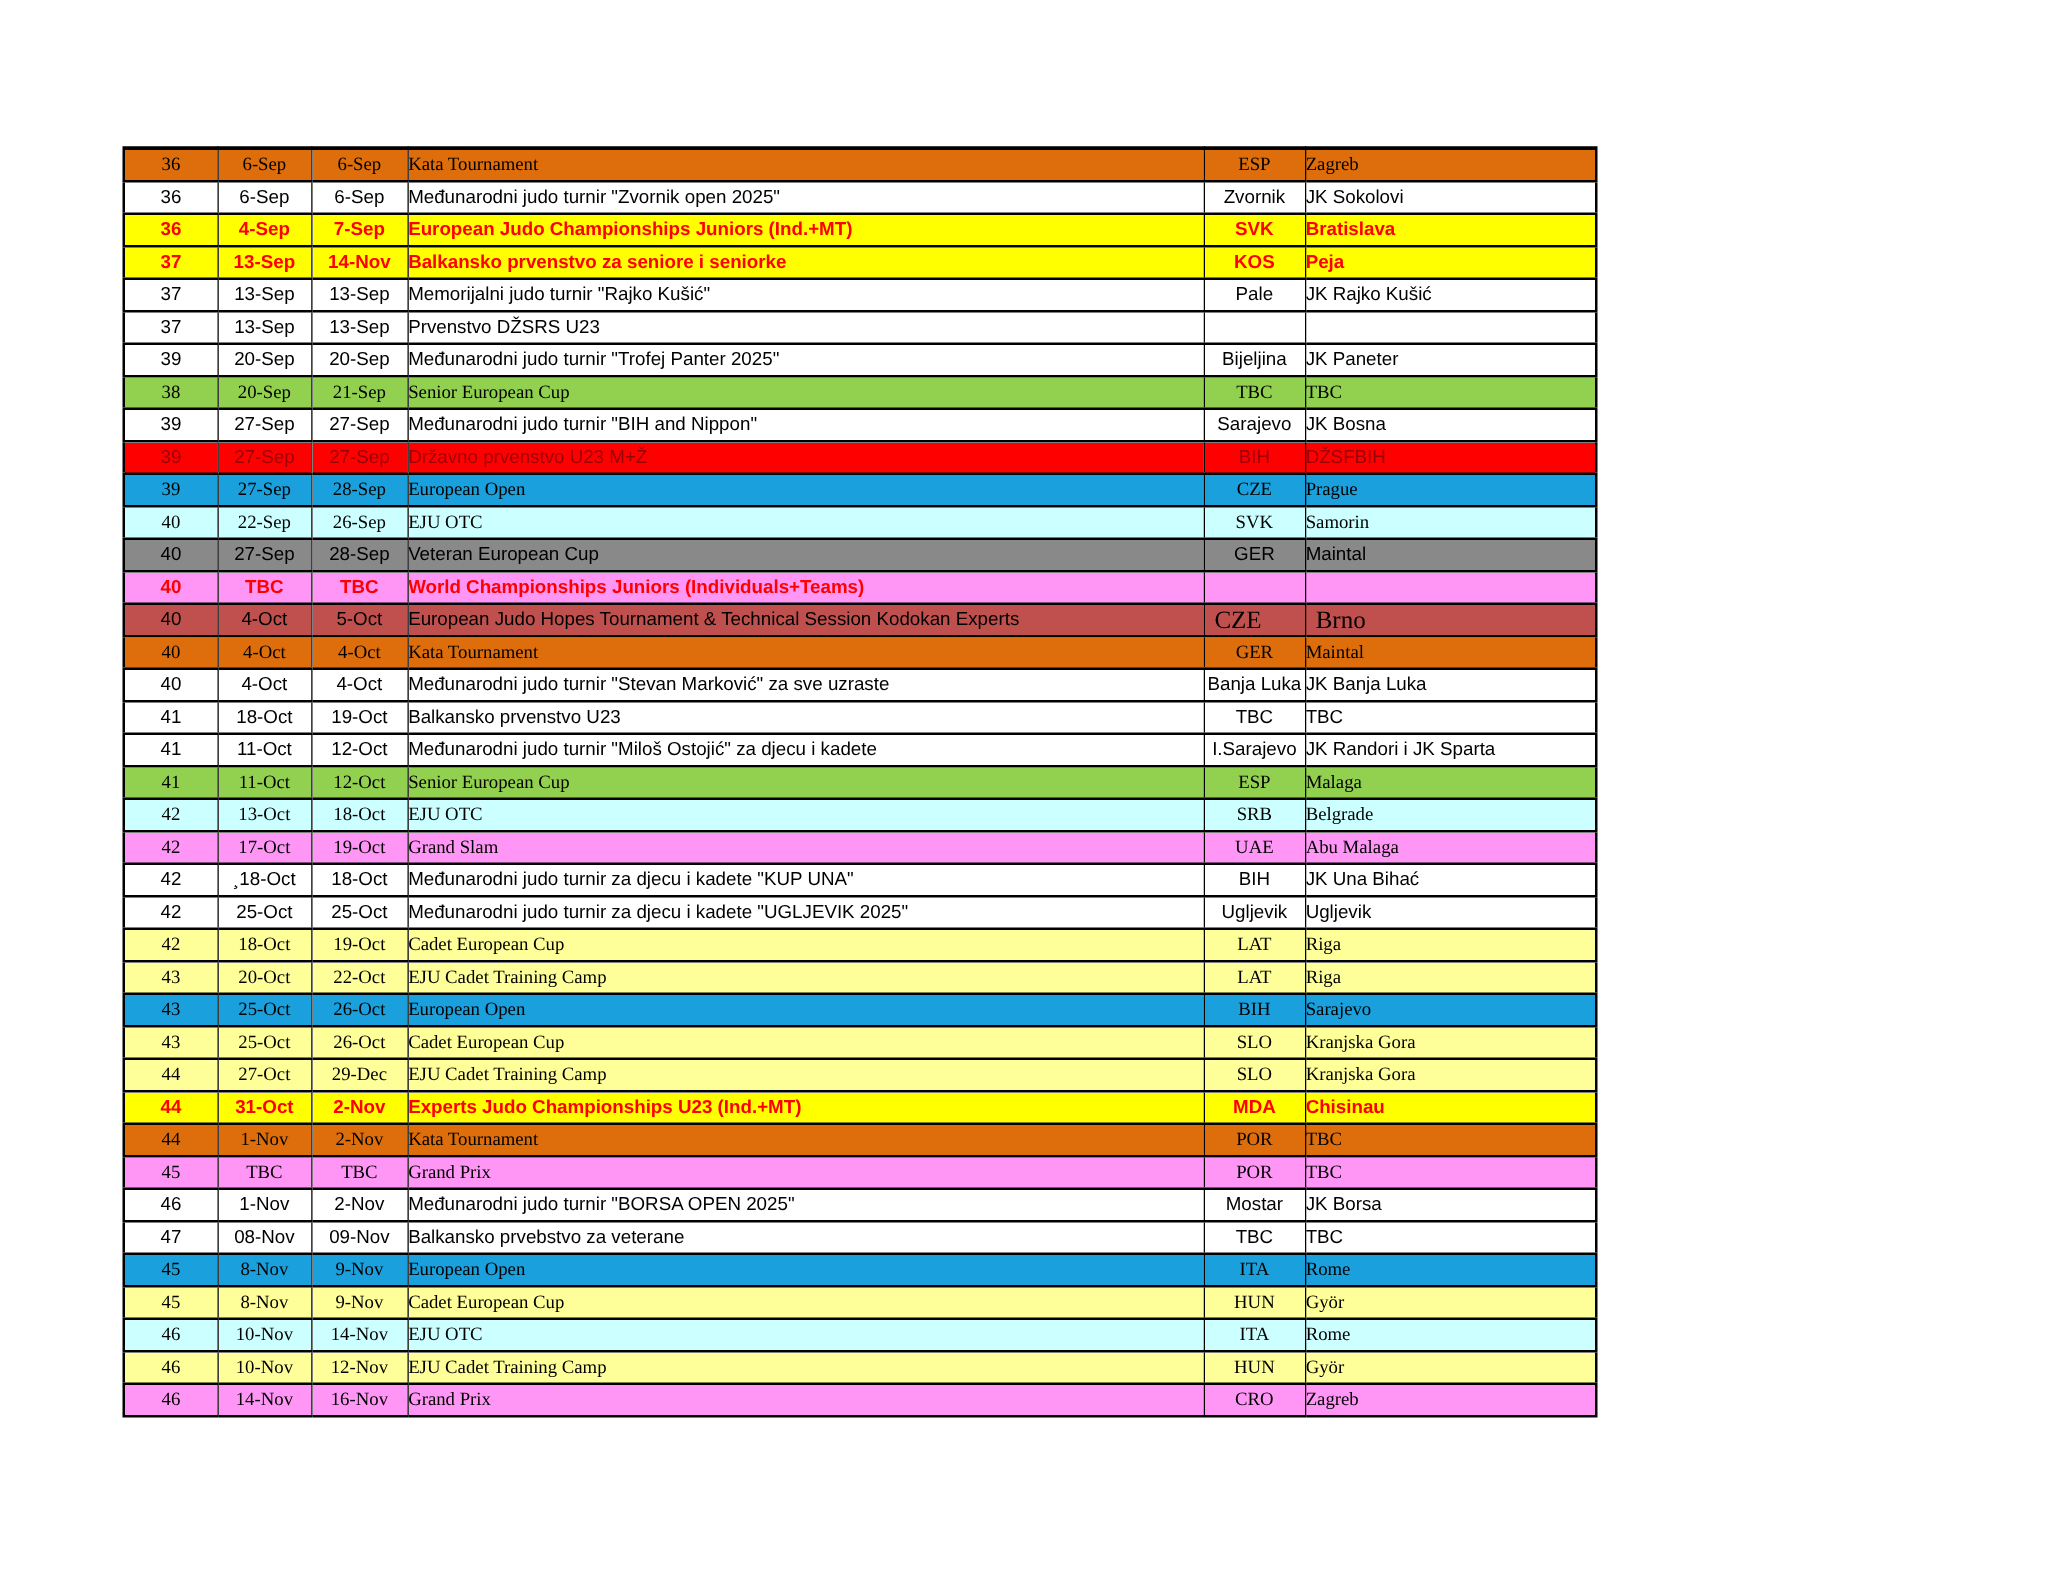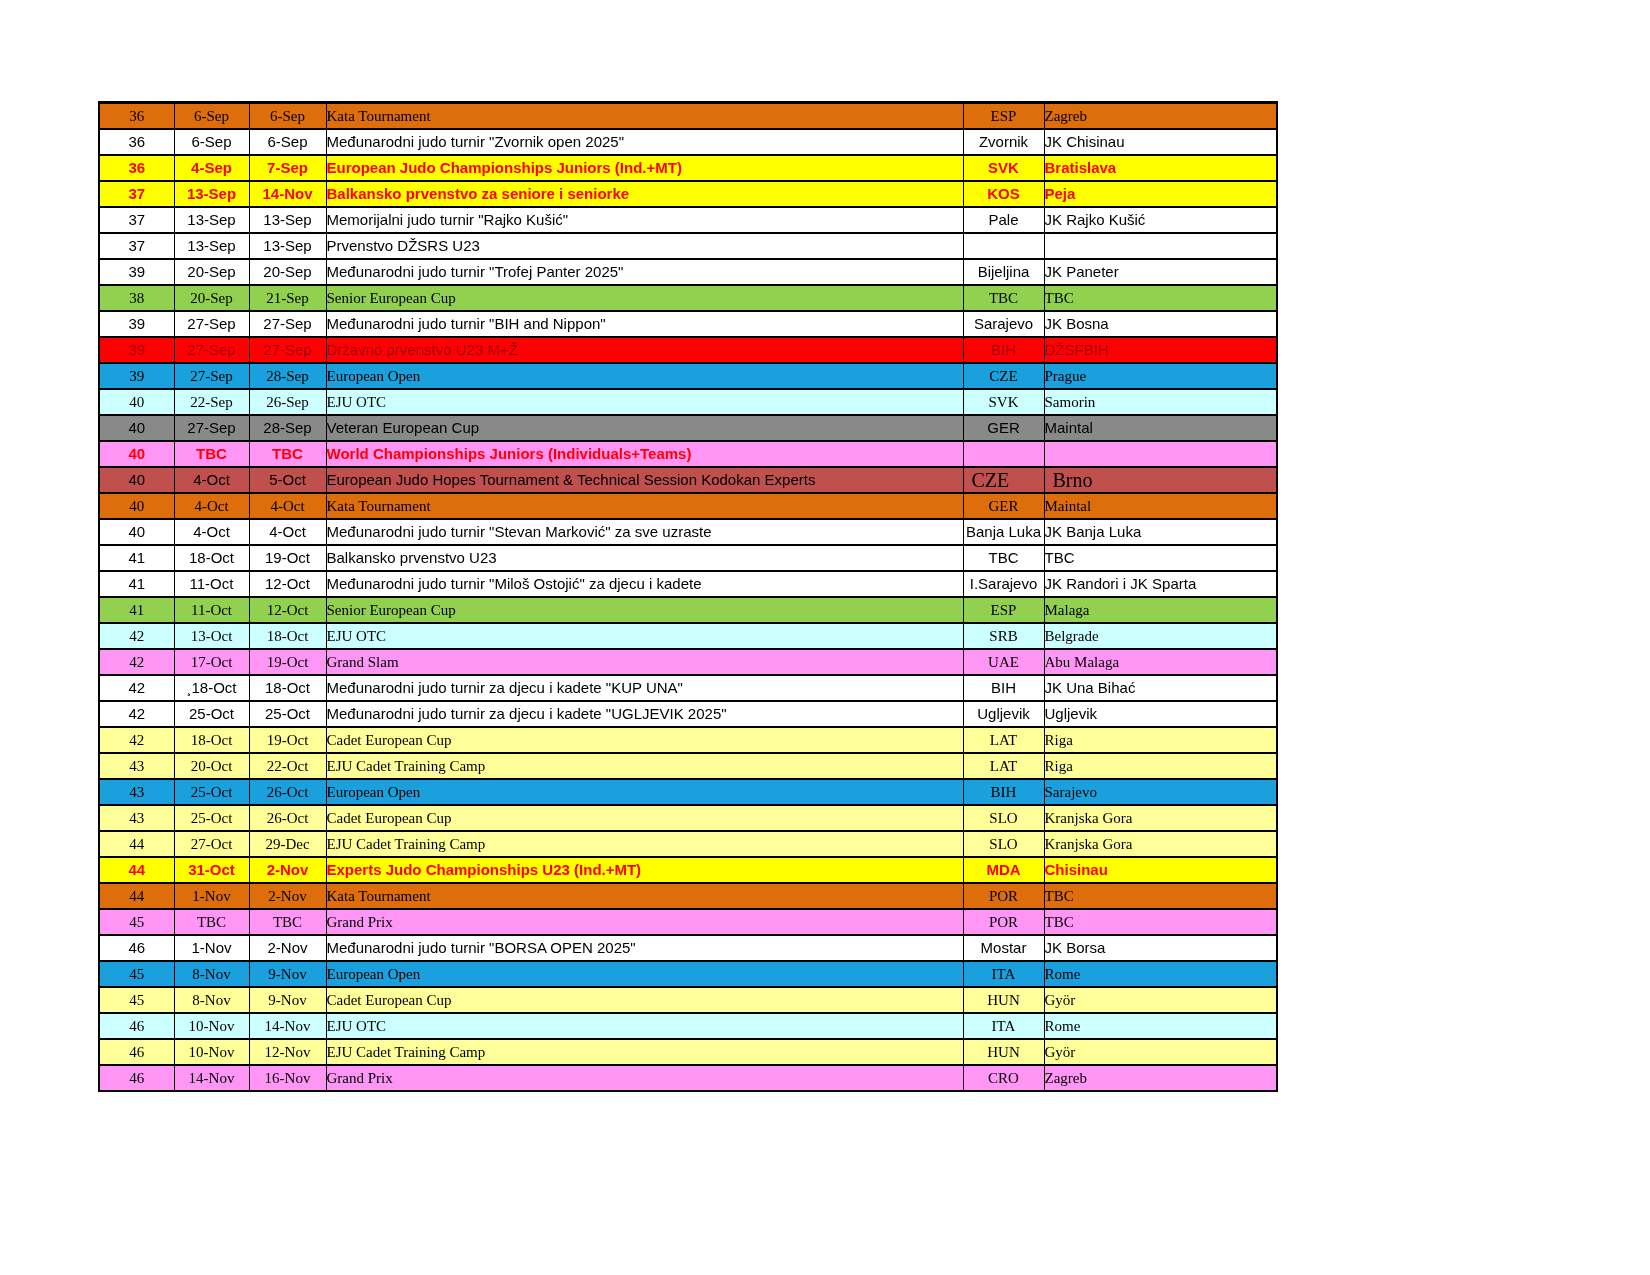--- a/index.html
+++ b/index.html
@@ -5,21 +5,21 @@
   html,body{margin:0;padding:0;}
   body{
     width:1650px;height:1275px;
     background:#ffffff;
     overflow:hidden;
     position:relative;
     font-family:"Liberation Sans", sans-serif;
   }
   table.cal{
     position:absolute;
-    left:98px; top:101px;
+    left:98px; top:117px;
     border-collapse:collapse;
     table-layout:fixed;
     border:2px solid #000;
     border-top-width:3px;
   }
   table.cal td{
     height:24px;
     border-left:1px solid #000;
     border-right:1px solid #000;
     border-top:2px solid #000;
@@ -73,21 +73,21 @@
         <td class="l">Kata Tournament</td>
         <td class="c">ESP</td>
         <td class="l">Zagreb</td>
       </tr>
       <tr class="bg-white v-sans">
         <td class="c">36</td>
         <td class="c">6-Sep</td>
         <td class="c">6-Sep</td>
         <td class="l">Međunarodni judo turnir "Zvornik open 2025"</td>
         <td class="c">Zvornik</td>
-        <td class="l">JK Chisinau</td>
+        <td class="l">JK Sokolovi</td>
       </tr>
       <tr class="bg-yellow v-sans-bold-red">
         <td class="c">36</td>
         <td class="c">4-Sep</td>
         <td class="c">7-Sep</td>
         <td class="l">European Judo Championships Juniors  (Ind.+MT)</td>
         <td class="c">SVK</td>
         <td class="l">Bratislava</td>
       </tr>
       <tr class="bg-yellow v-sans-bold-red">
@@ -323,20 +323,28 @@
         <td class="l">TBC</td>
       </tr>
       <tr class="bg-white v-sans">
         <td class="c">46</td>
         <td class="c">1-Nov</td>
         <td class="c">2-Nov</td>
         <td class="l">Međunarodni judo turnir "BORSA OPEN 2025"</td>
         <td class="c">Mostar</td>
         <td class="l">JK Borsa</td>
       </tr>
+      <tr class="bg-white v-sans">
+        <td class="c">47</td>
+        <td class="c">08-Nov</td>
+        <td class="c">09-Nov</td>
+        <td class="l">Balkansko prvebstvo za veterane</td>
+        <td class="c">TBC</td>
+        <td class="l">TBC</td>
+      </tr>
       <tr class="bg-blue v-serif">
         <td class="c">45</td>
         <td class="c">8-Nov</td>
         <td class="c">9-Nov</td>
         <td class="l">European Open</td>
         <td class="c">ITA</td>
         <td class="l">Rome</td>
       </tr>
       <tr class="bg-lightyellow v-serif">
         <td class="c">45</td>

